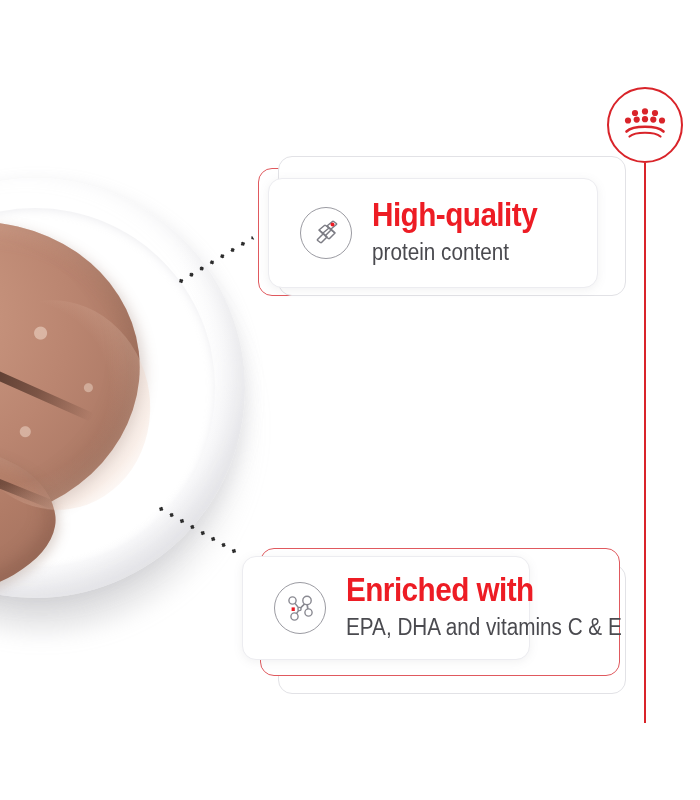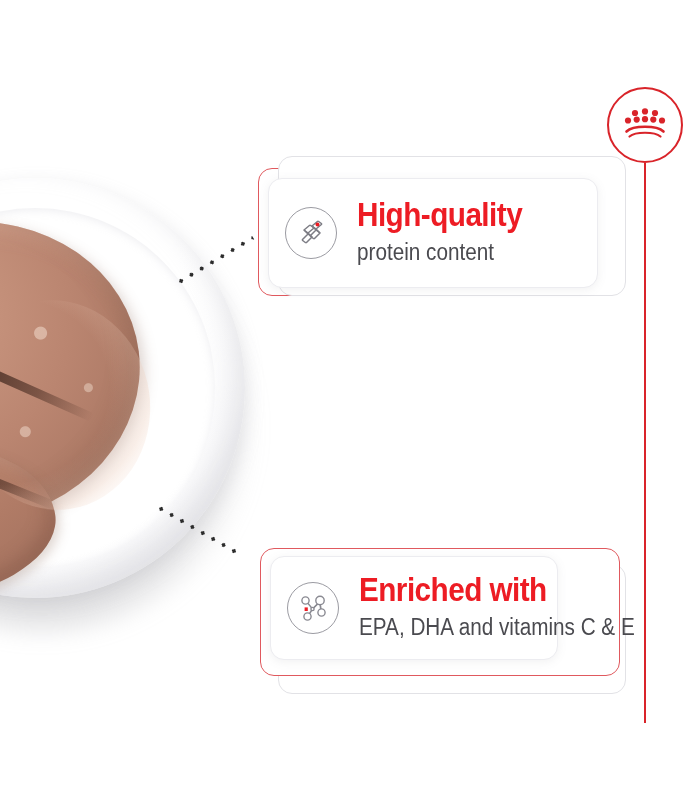--- a/index.html
+++ b/index.html
@@ -193,21 +193,21 @@
   .layer-red  { border: 1px solid #E0595E; }
 
   .card-front {
     position: absolute;
     border-radius: 14px;
     background: #ffffff;
     border: 1px solid #ececf0;
     box-shadow: 0 2px 10px rgba(120,120,130,0.10);
     display: flex;
     align-items: center;
-    padding-left: 16px;
+    padding-left: 31px;
   }
 
   .card-icon {
     width: 52px;
     height: 52px;
     min-width: 52px;
     border-radius: 50%;
     border: 1.5px solid #9b9ba2;
     display: flex;
     align-items: center;
@@ -243,21 +243,21 @@
   
   #stack-protein { left: 258px; top: 168px; width: 370px; height: 140px; }
   #stack-protein .l-red   { left: 0;   top: 0;   width: 348px; height: 128px; }
   #stack-protein .l-grey  { left: 20px; top: -12px; width: 348px; height: 140px; }
   #stack-protein .c-front { left: 10px; top: 10px; width: 330px; height: 110px; }
 
   
   #stack-enriched { left: 242px; top: 538px; width: 380px; height: 150px; }
   #stack-enriched .l-grey  { left: 36px; top: 26px; width: 348px; height: 130px; }
   #stack-enriched .l-red   { left: 18px; top: 10px; width: 360px; height: 128px; }
-  #stack-enriched .c-front { left: 0;   top: 18px; width: 288px; height: 104px; margin-left: 28px; }
+  #stack-enriched .c-front { left: 0;   top: 18px; width: 288px; height: 104px; }
 </style>
 </head>
 <body>
 
 <div id="stage">
 
   <div class="plate-shadow"></div>
   <div class="plate"></div>
   <div class="plate-rim"></div>
 

